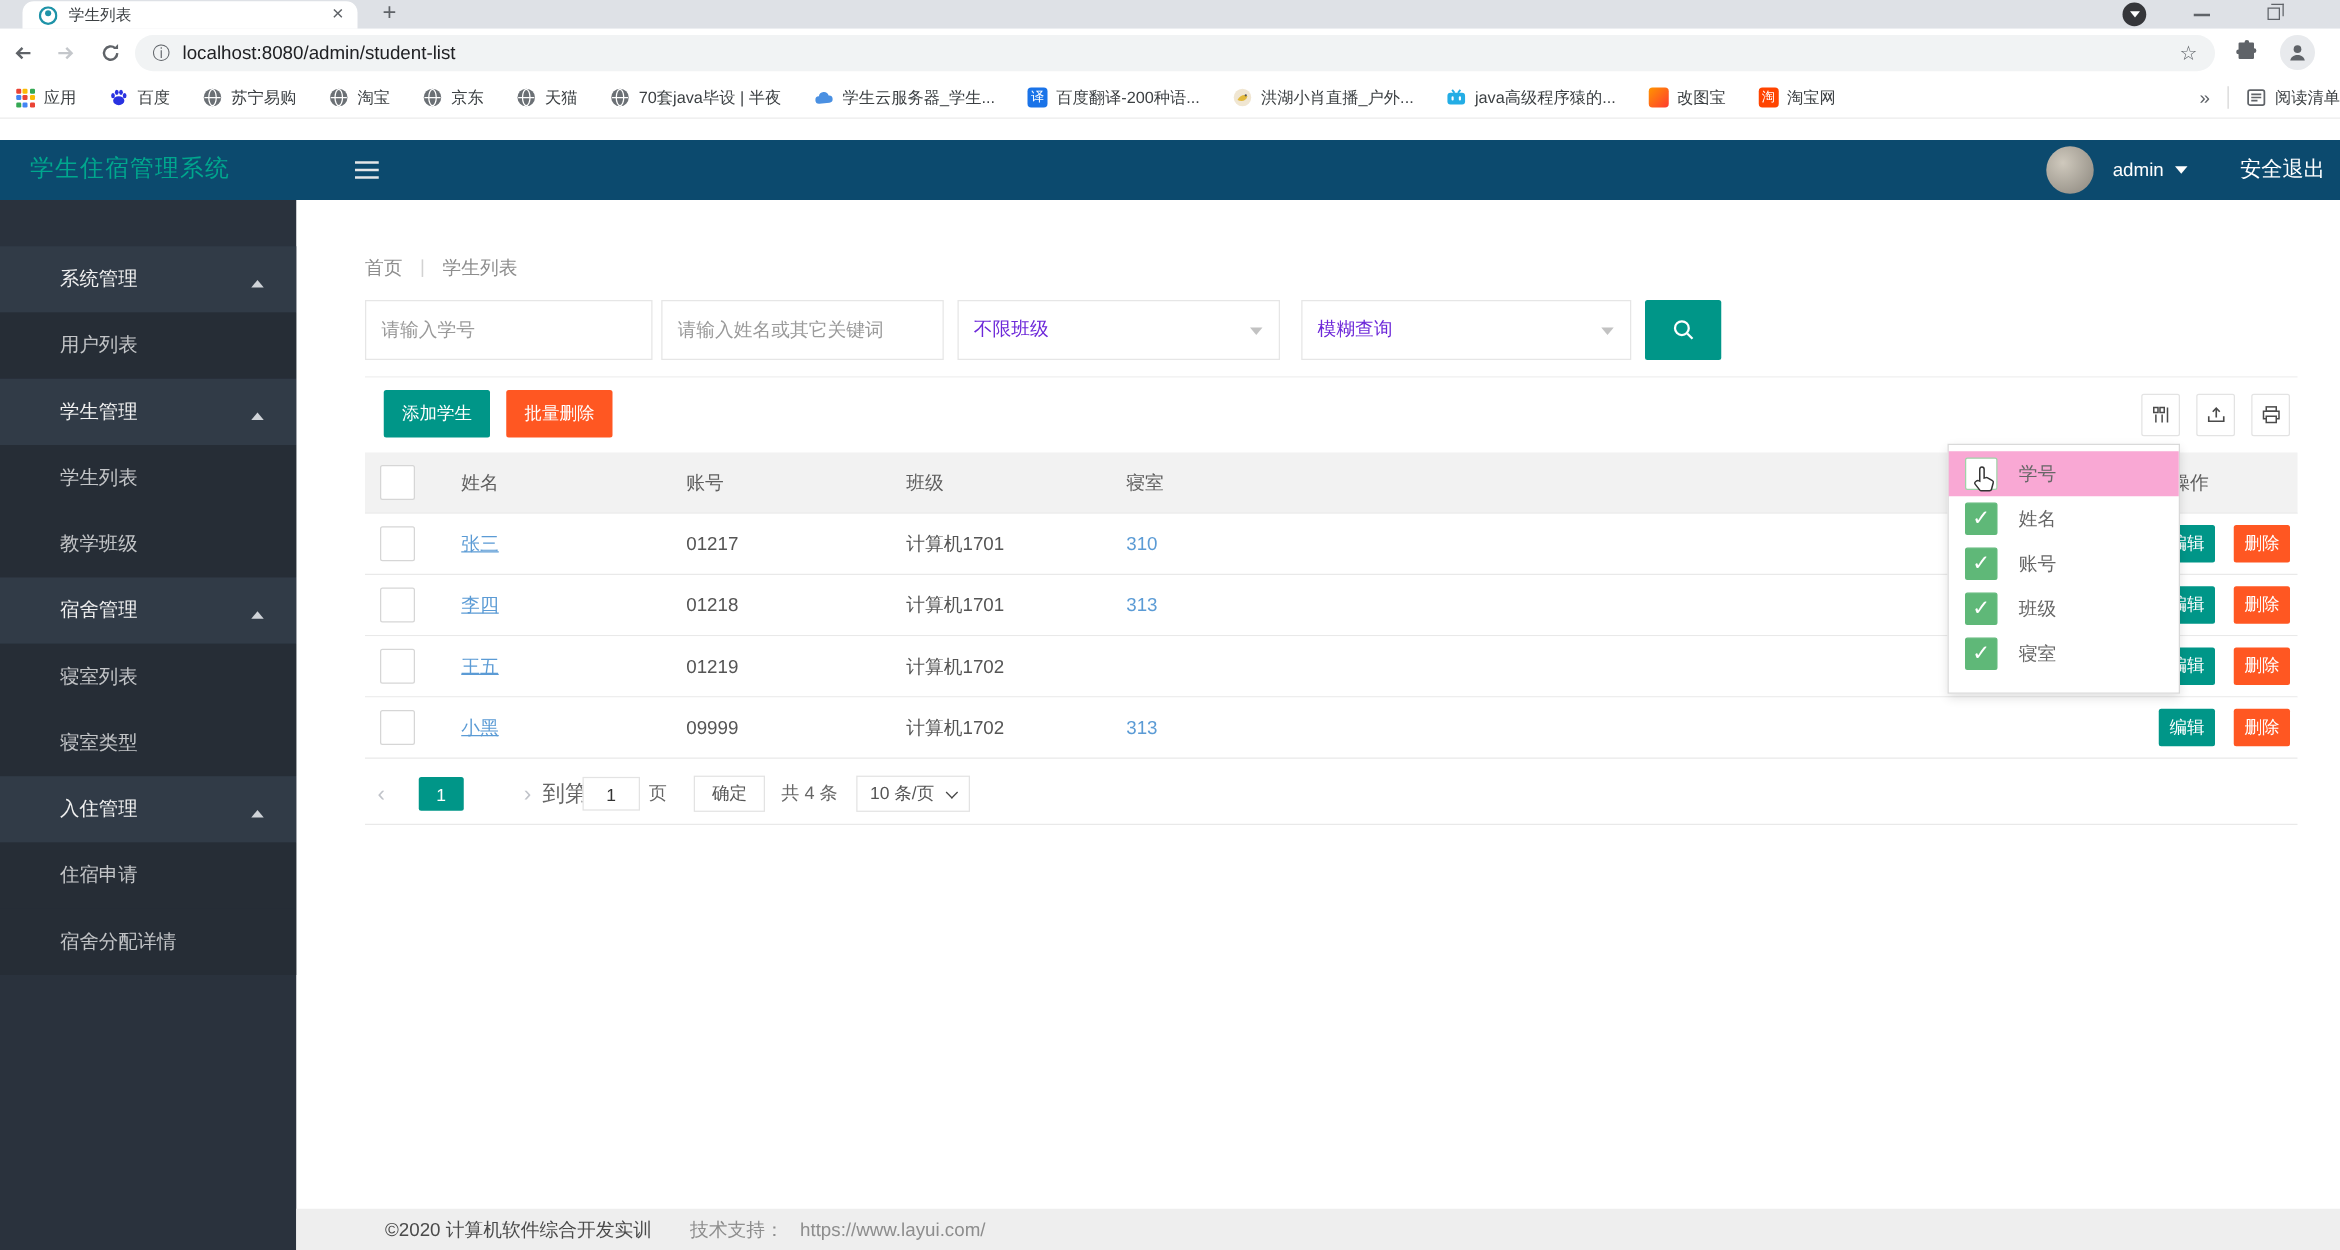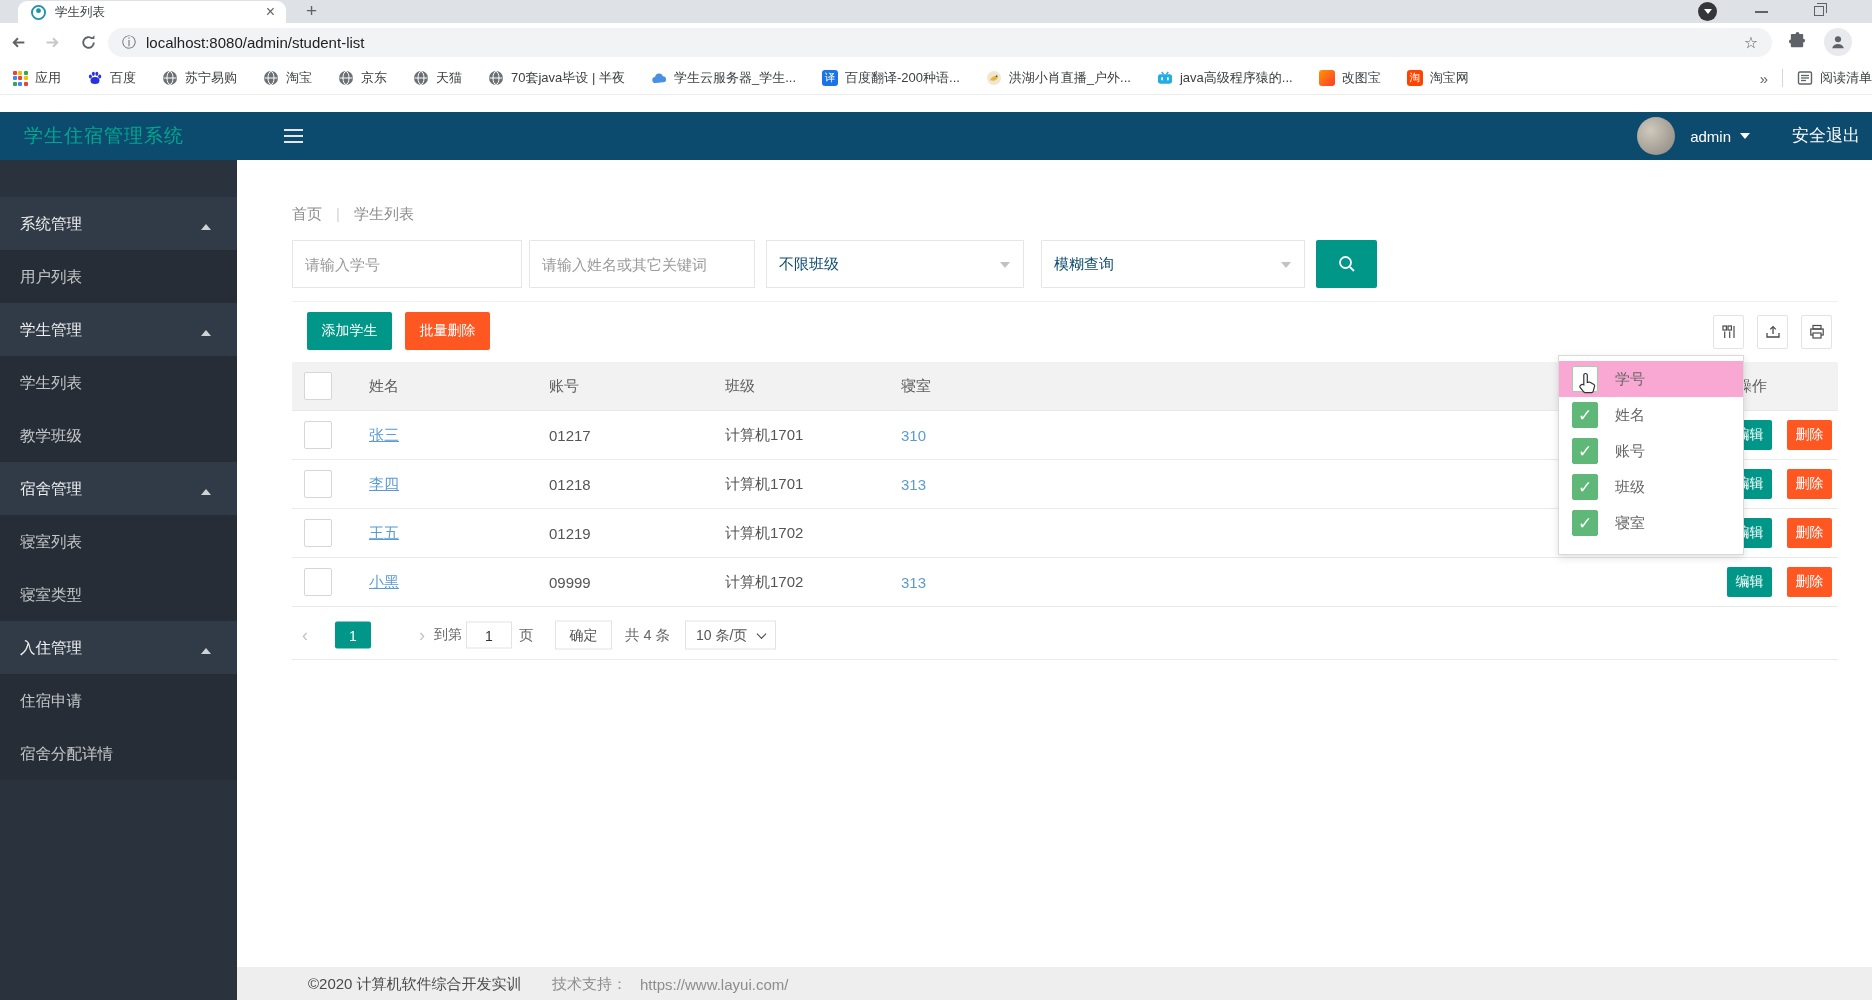--- a/index.html
+++ b/index.html
@@ -46,30 +46,30 @@
   .hamburger { position:absolute; left:284px; top:17px; width:19px; }
   .hamburger b { display:block; height:2px; background:#e4e6e8; margin-bottom:4px; }
   .hd-avatar { position:absolute; right:197px; top:5px; width:38px; height:38px; border-radius:50%; background:radial-gradient(circle at 35% 35%, #cfc9bd, #8a857c); }
   .hd-user { position:absolute; right:122px; top:0; height:48px; display:flex; align-items:center; gap:9px; color:#fff; font-size:15px; }
   .hd-caret { width:0; height:0; border:5px solid transparent; border-top:6px solid #fff; margin-top:5px; }
   .hd-logout { position:absolute; right:12px; top:0; height:43px; line-height:48px; color:#fff; font-size:17px; }
 
   
   .sidebar { position:absolute; top:160px; bottom:0; left:0; width:237px; background:#2a323d; }
   .side-menu { padding-top:37px; }
-  .side-item { height:53px; line-height:53px; padding-left:20px; font-size:15.5px; position:relative; }
+  .side-item { height:53px; line-height:53px; padding-left:48px; font-size:15.5px; position:relative; }
   .side-group { background:#313b47; color:#f0f0f0; }
   .side-child { background:#262d36; color:rgba(255,255,255,.72); }
   .side-group .up-caret { position:absolute; right:26px; top:22px; width:0; height:0; border:5px solid transparent; border-bottom:6px solid #cfd3d8; }
 
   
   .breadcrumb { position:absolute; left:292px; top:205px; font-size:15px; display:flex; gap:14px; color:#8d8d8d; }
   .bc-sep { color:#d2d2d2; }
 
-  .s-field { position:absolute; top:240px; height:48px; border:1px solid #e6e6e6; background:#fff; font-size:15px; color:#0c4a6e; }
+  .s-field { position:absolute; top:240px; height:48px; border:1px solid #e6e6e6; background:#fff; font-size:15px; color:#6d28d9; }
   input.s-field { padding:0 12px; outline:none; }
   input.s-field::placeholder { color:#9a9a9a; }
   .s-in1 { left:292px; width:230px; }
   .s-in2 { left:529px; width:226px; }
   .s-sel1 { left:766px; width:258px; }
   .s-sel2 { left:1041px; width:264px; }
   .s-sel1, .s-sel2 { line-height:46px; padding-left:12px; }
   .sel-caret { position:absolute; right:13px; top:21px; width:0; height:0; border:5px solid transparent; border-top:6px solid #c2c2c2; }
   .s-btn { position:absolute; left:1316px; top:240px; width:61px; height:48px; background:#009688; border-radius:2px; display:flex; align-items:center; justify-content:center; }
 
@@ -96,21 +96,21 @@
   .lnk-u { text-decoration:underline; }
   .row-btn { width:45px; height:30px; border-radius:2px; color:#fff; font-size:14px; display:flex; align-items:center; justify-content:center; }
   .row-edit { background:#009688; }
   .row-delete { background:#FF5722; }
 
   .pagination { position:absolute; left:292px; top:611px; width:1546px; height:49px; border-bottom:1px solid #e9e9e9; }
   .pagination > * { position:absolute; top:50%; transform:translateY(-50%); }
   .pg-prev { left:10px; font-size:18px; color:#c0c3c9; }
   .pg-page { left:43px; width:36px; height:27px; background:#009688; color:#fff; border-radius:2px; font-size:14px; display:flex; align-items:center; justify-content:center; }
   .pg-next { left:127px; font-size:18px; color:#c0c3c9; }
-  .pg-goto { left:142px; font-size:14px; color:#666; }
+  .pg-goto { left:142px; font-size:18px; color:#666; }
   .pg-input { left:174px; width:46px; height:27px; border:1px solid #e3e3e3; text-align:center; font-size:14px; color:#333; outline:none; }
   .pg-unit { left:227px; font-size:14.5px; color:#666; }
   .pg-confirm { left:263px; width:57px; height:29px; border:1px solid #e3e3e3; background:#fff; color:#555; font-size:14px; display:flex; align-items:center; justify-content:center; }
   .pg-total { left:333px; font-size:14.5px; color:#666; }
   .pg-size { left:393px; width:91px; height:29px; border:1px solid #e3e3e3; display:flex; align-items:center; padding-left:10px; color:#555; font-size:14px; position:absolute; }
   .pg-chev { position:absolute; right:10px; top:9px; width:7px; height:7px; border-right:1.6px solid #444; border-bottom:1.6px solid #444; transform:rotate(45deg); }
 
   .footer { position:absolute; left:237px; right:0; bottom:0; height:33px; background:#eee; font-size:15px; }
   .footer > * { position:absolute; top:50%; transform:translateY(-50%); white-space:nowrap; }
   .ft-copy { left:55px; color:#4a4a4a;margin-left:16px; }

